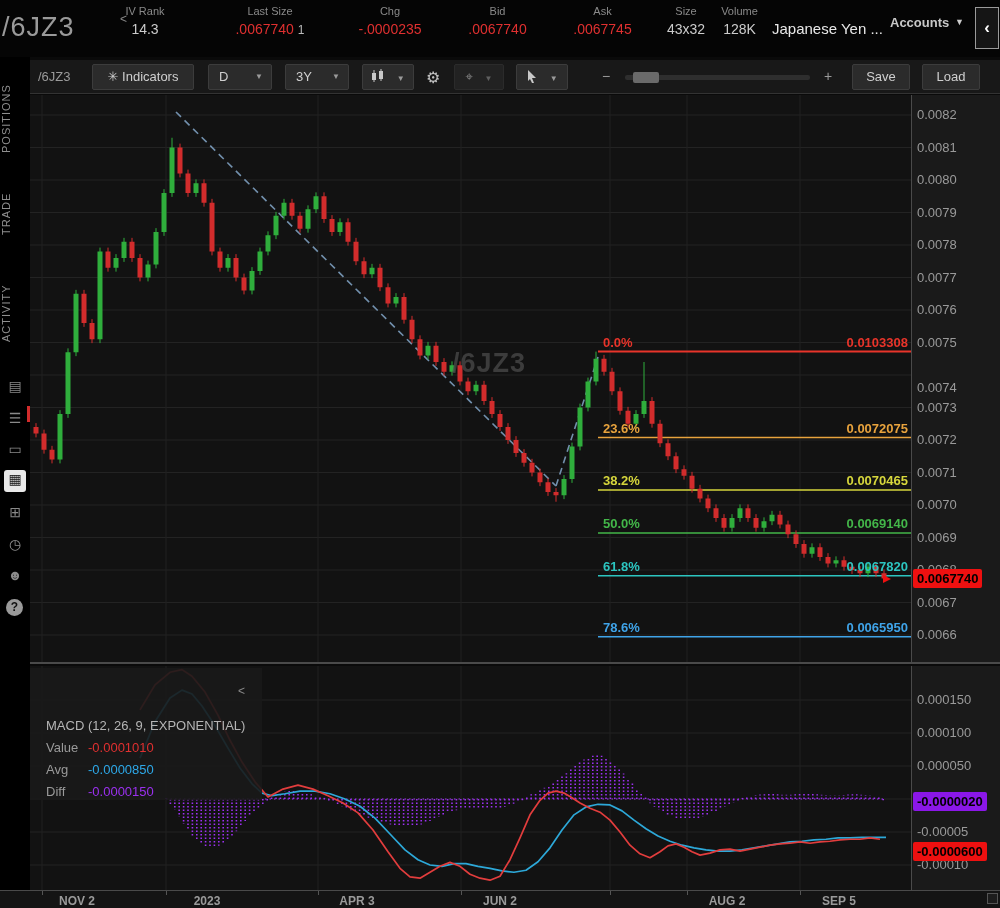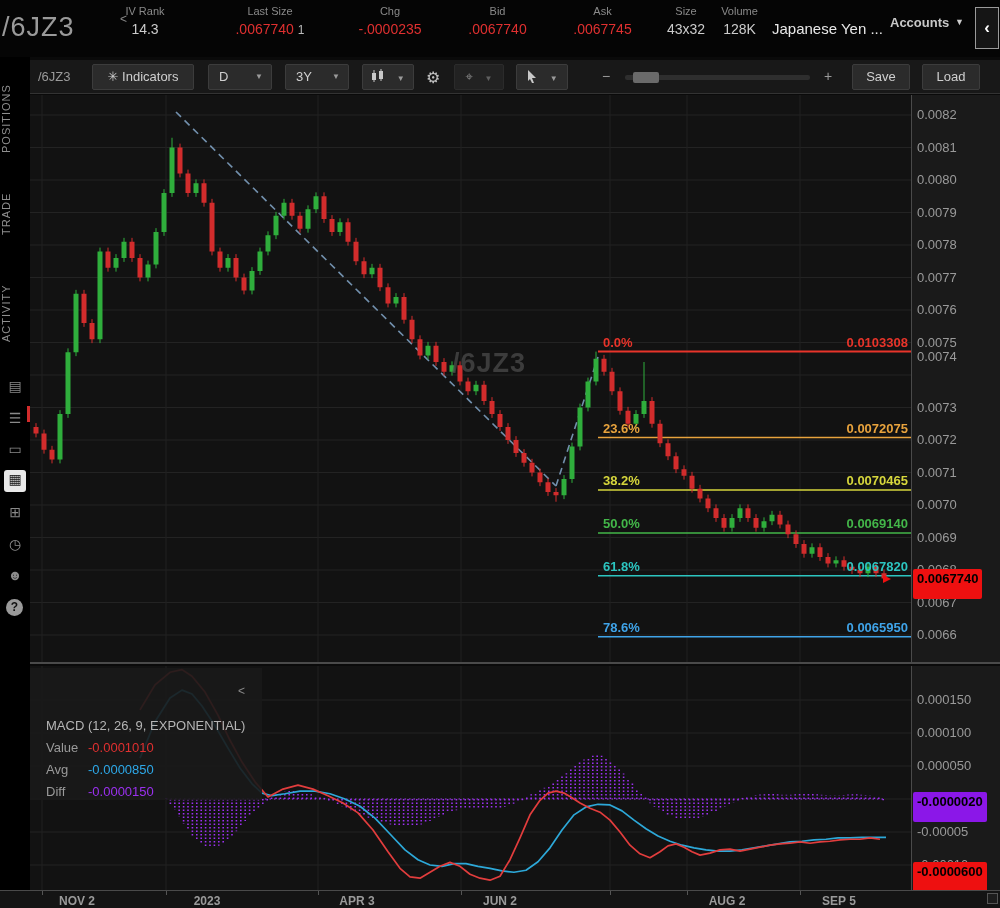--- a/index.html
+++ b/index.html
@@ -43,21 +43,21 @@
   #zoom-handle { left:603px; top:12px; width:26px; height:11px; background:#6a6a6a; border-radius:2px; }
   .zoom-sign { top:8px; color:#9a9a9a; font-size:14px; }
 
   
   #main-chart { left:30px; top:95px; width:881px; height:567px; background:#121212; }
   #macd-chart { left:30px; top:666px; width:881px; height:224px; background:#121212; }
   #panel-divider { left:30px; top:662px; width:970px; height:2px; background:#4a4a4a; }
   #price-axis { left:911px; top:95px; width:89px; height:567px; background:#1a1a1a; border-left:1px solid #4a4a4a; }
   #macd-axis { left:911px; top:666px; width:89px; height:224px; background:#1a1a1a; border-left:1px solid #4a4a4a; }
   .axis-tick { left:917px; font-size:13px; color:#9a9a9a; }
-  .axis-badge { left:913px; height:30px; padding:0 4px; font-size:13px; font-weight:bold;
+  .axis-badge { left:913px; height:19px; padding:0 4px; font-size:13px; font-weight:bold;
     color:#000000; line-height:19px; border-radius:2px; }
   #time-axis { left:0; top:890px; width:1000px; height:18px; background:#141414; border-top:1px solid #4a4a4a; }
   .time-label { top:3px; font-size:12px; font-weight:bold; color:#9a9a9a; transform:translateX(-50%);margin-left:37px; }
   .time-tick { top:0; width:1px; height:4px; background:#555555; }
   #corner-box { left:987px; top:893px; width:11px; height:11px; border:1px solid #555; background:#1d1d1d; }
 
   #watermark { left:452px; top:348px; font-size:27px; font-weight:bold; color:#4a4a4a; opacity:.75; letter-spacing:1px; }
 
   
   .tooltip { background:rgba(26,26,26,0.90); }
@@ -634,37 +634,37 @@
   <div id="macd-axis" class="abs"></div>
   <div id="axis-labels">
       <div class="axis-tick abs" style="top: 107px;">0.0082</div>
       <div class="axis-tick abs" style="top: 139.5px;">0.0081</div>
       <div class="axis-tick abs" style="top: 172px;">0.0080</div>
       <div class="axis-tick abs" style="top: 204.5px;">0.0079</div>
       <div class="axis-tick abs" style="top: 237px;">0.0078</div>
       <div class="axis-tick abs" style="top: 269.5px;">0.0077</div>
       <div class="axis-tick abs" style="top: 302px;">0.0076</div>
       <div class="axis-tick abs" style="top: 334.5px;">0.0075</div>
-      <div class="axis-tick abs" style="top: 349px;">0.0074</div>
+      <div class="axis-tick abs" style="top: 380px;">0.0074</div>
       <div class="axis-tick abs" style="top: 399.5px;">0.0073</div>
       <div class="axis-tick abs" style="top: 432px;">0.0072</div>
       <div class="axis-tick abs" style="top: 464.5px;">0.0071</div>
       <div class="axis-tick abs" style="top: 497px;">0.0070</div>
       <div class="axis-tick abs" style="top: 529.5px;">0.0069</div>
       <div class="axis-tick abs" style="top: 562px;">0.0068</div>
       <div class="axis-tick abs" style="top: 594.5px;">0.0067</div>
       <div class="axis-tick abs" style="top: 627px;">0.0066</div>
       <div class="axis-tick abs" style="top: 692px;">0.000150</div>
       <div class="axis-tick abs" style="top: 725px;">0.000100</div>
       <div class="axis-tick abs" style="top: 758px;">0.000050</div>
       <div class="axis-tick abs" style="top: 824px;">-0.00005</div>
       <div class="axis-tick abs" style="top: 857px;">-0.00010</div>
       <div class="axis-badge abs" style="top: 569px; background: rgb(238, 16, 16);">0.0067740</div>
       <div class="axis-badge abs" style="top: 792px; background: rgb(139, 23, 232);">-0.0000020</div>
-      <div class="axis-badge abs" style="top: 862px; background: rgb(238, 16, 16);">-0.0000600</div>
+      <div class="axis-badge abs" style="top: 842px; background: rgb(238, 16, 16);">-0.0000600</div>
     </div>
 
   <div id="time-axis" class="abs">
       <div class="time-tick abs" style="left: 42px;"></div>
       <div class="time-tick abs" style="left: 166px;"></div>
       <div class="time-tick abs" style="left: 318px;"></div>
       <div class="time-tick abs" style="left: 461px;"></div>
       <div class="time-tick abs" style="left: 610px;"></div>
       <div class="time-tick abs" style="left: 687px;"></div>
       <div class="time-tick abs" style="left: 800px;"></div>

